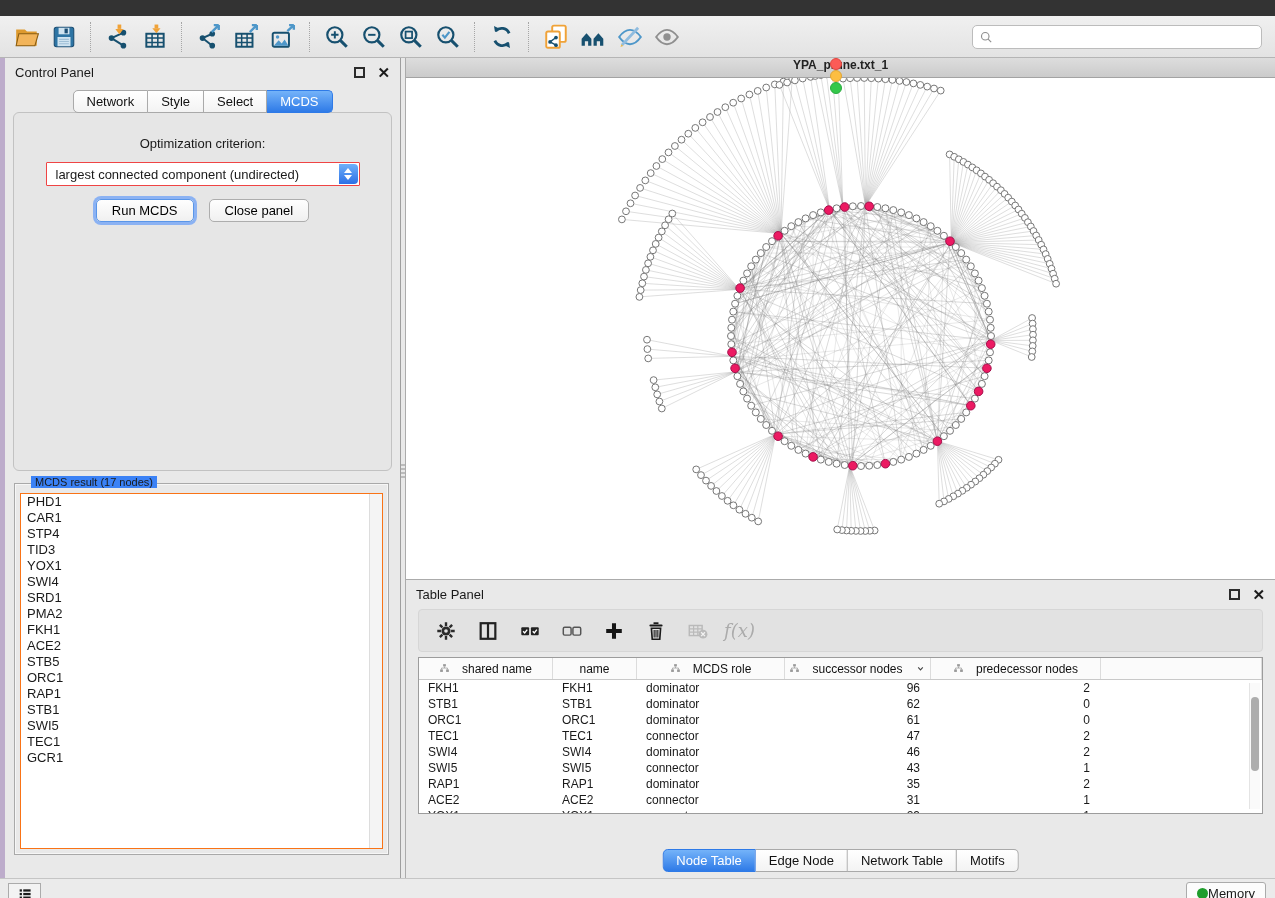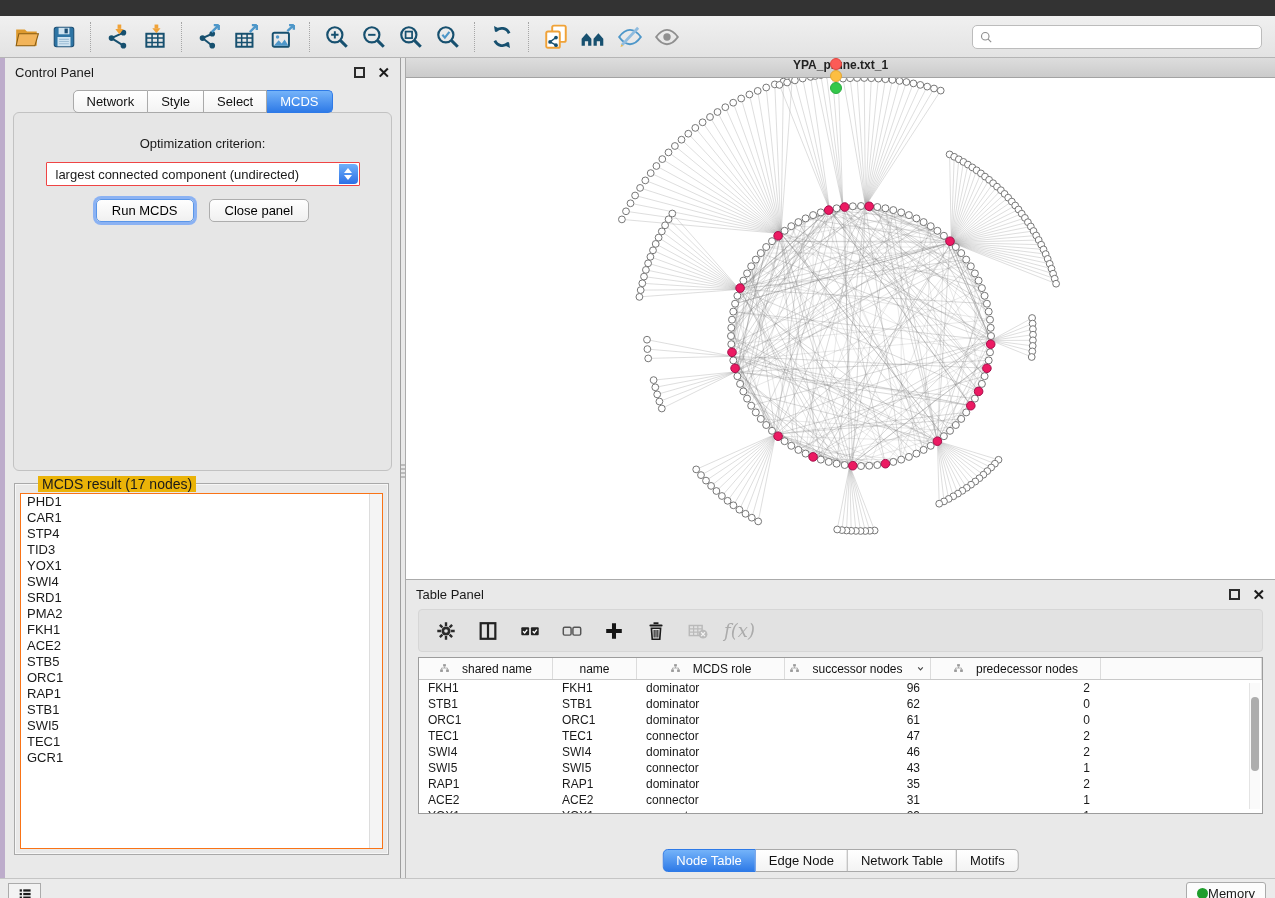--- a/index.html
+++ b/index.html
@@ -50,21 +50,21 @@
                 align-items:center; justify-content:center; gap:2px; }
   .chev-up   { width:0; height:0; border-left:4px solid transparent; border-right:4px solid transparent; border-bottom:5px solid #fff; }
   .chev-down { width:0; height:0; border-left:4px solid transparent; border-right:4px solid transparent; border-top:5px solid #fff; }
   .btn-row { display:flex; justify-content:center; gap:15px; margin-top:13px; }
   .btn { font-size:13px; padding:3px 15px; background:linear-gradient(#FEFEFE,#F0F0F0);
          border:1px solid #ADADAD; border-radius:5px; }
   .btn.focused { box-shadow:0 0 0 3px rgba(90,150,250,.65); border-color:#5A96E8; }
 
   .result-box { position:absolute; left:9px; right:11px; top:425px; bottom:23px;
                 border:1px solid #A9A9A9; box-shadow:inset 0 0 0 1px #F6F6F6; }
-  .result-title { position:absolute; top:-8px; left:23px; background:#eab308; padding:0 4px; font-size:14px; }
+  .result-title { position:absolute; top:-8px; left:16px; background:#3b82f6; padding:0 4px; font-size:11px; }
   .result-list { position:absolute; left:5px; right:5px; top:9px; bottom:5px; background:#fff;
                  border:1px solid #f97316; overflow:hidden; }
   .result-scroll { position:absolute; right:0; top:0; bottom:0; width:13px; background:#F4F4F4; border-left:1px solid #DDD; }
   .result-item { font-size:13px; line-height:16px; padding-left:6px; }
 
   .splitter { position:absolute; left:401px; top:42px; width:5px; height:820px; background:#E9E9E9; border-right:1px solid #ABABAB; }
   .splitter .grip { position:absolute; left:0; top:406px; width:4px; height:16px;
                     background:repeating-linear-gradient(#BBB 0 2px,#E9E9E9 2px 4px); }
 
   

